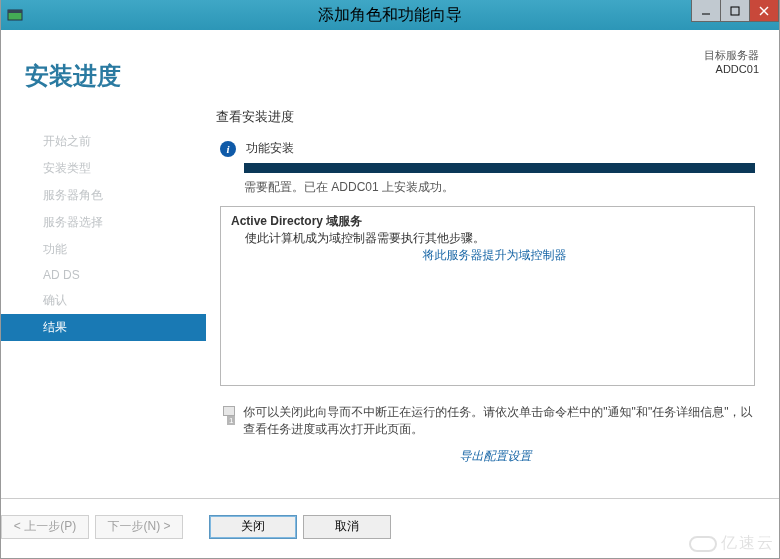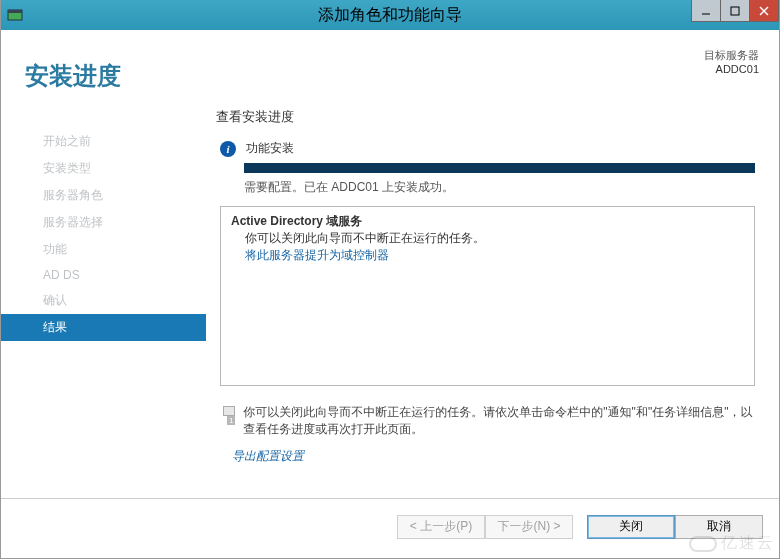--- a/index.html
+++ b/index.html
@@ -132,21 +132,21 @@
     border: 1px solid #b8b8b8;
     margin: 6px 4px 0 4px;
     height: 180px;
     padding: 6px 10px;
     font-size: 12px;
     color: #333;
     overflow: hidden;
   }
   .result-box .bold { font-weight: bold; }
   .result-box .indent { margin-left: 14px; }
-  .link { color: #1564a5; cursor: pointer; }
+  .link { color: #1564a5; cursor: pointer; text-align: center; }
   .note-row {
     display: flex;
     align-items: flex-start;
     margin: 18px 4px 6px 4px;
     font-size: 12px;
     color: #444;
   }
   .flag-icon {
     width: 18px; height: 24px;
     margin-right: 10px;
@@ -171,22 +171,22 @@
   .export-link {
     font-size: 12px;
     margin: 10px 0 0 16px;
     font-style: italic;
   }
   .footer {
     height: 56px;
     border-top: 1px solid #ccc;
     display: flex;
     align-items: center;
-    justify-content: flex-end;
     padding-right: 16px;
+    gap: 6px;
   }
   .btn {
     min-width: 88px;
     height: 24px;
     font-size: 12px;
     background: #efefef;
     border: 1px solid #adadad;
     padding: 0 10px;
   }
   .btn:disabled {
@@ -273,21 +273,21 @@
 
     <div class="status-row">
       <span class="info-icon">i</span>
       <span class="status-text">功能安装</span>
     </div>
     <div class="progress"></div>
     <div class="status-sub">需要配置。已在 ADDC01 上安装成功。</div>
 
     <div class="result-box">
       <div class="bold">Active Directory 域服务</div>
-      <div class="indent">你可以关闭此向导而不中断正在运行的任务。</div>
+      <div class="indent">使此计算机成为域控制器需要执行其他步骤。</div>
       <div class="indent link">将此服务器提升为域控制器</div>
     </div>
 
     <div class="note-row">
       <span class="flag-icon"></span>
       <span>你可以关闭此向导而不中断正在运行的任务。请依次单击命令栏中的"通知"和"任务详细信息"，以查看任务进度或再次打开此页面。</span>
     </div>
 
     <div class="export-link link">导出配置设置</div>
   </div>

